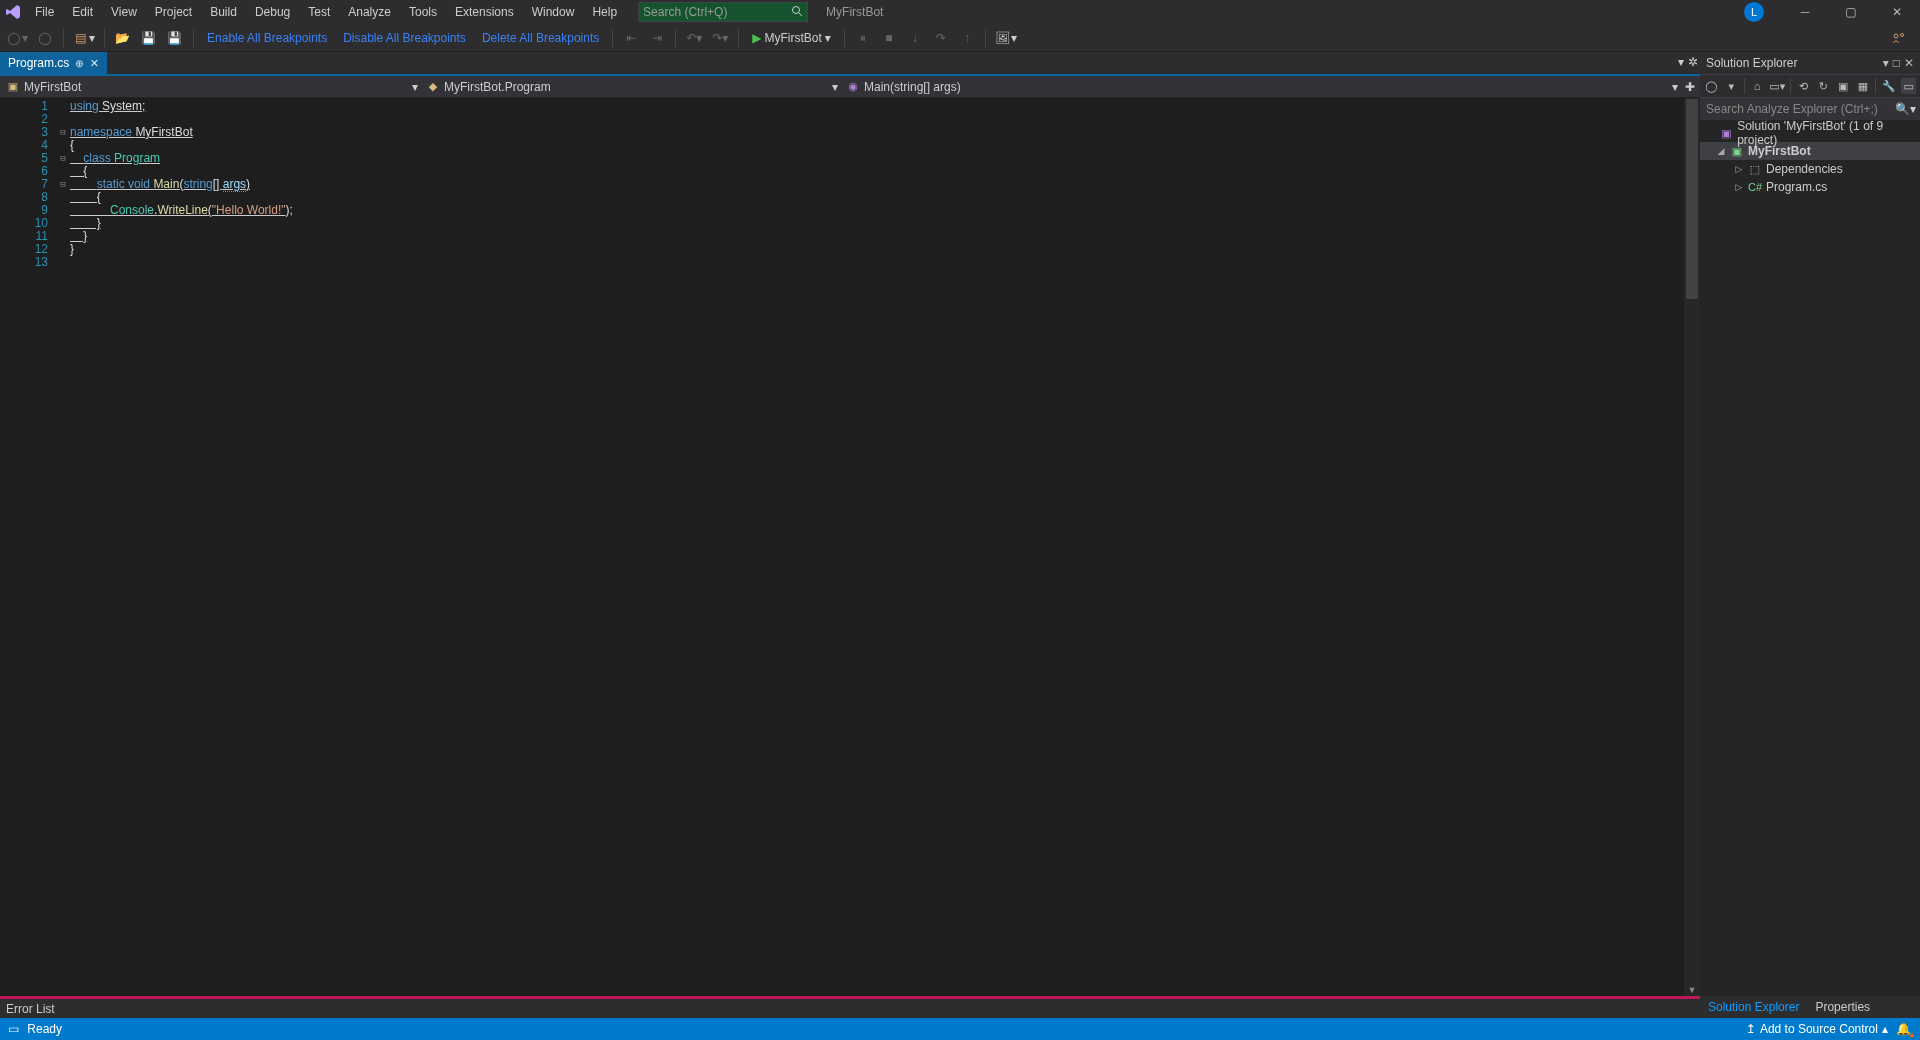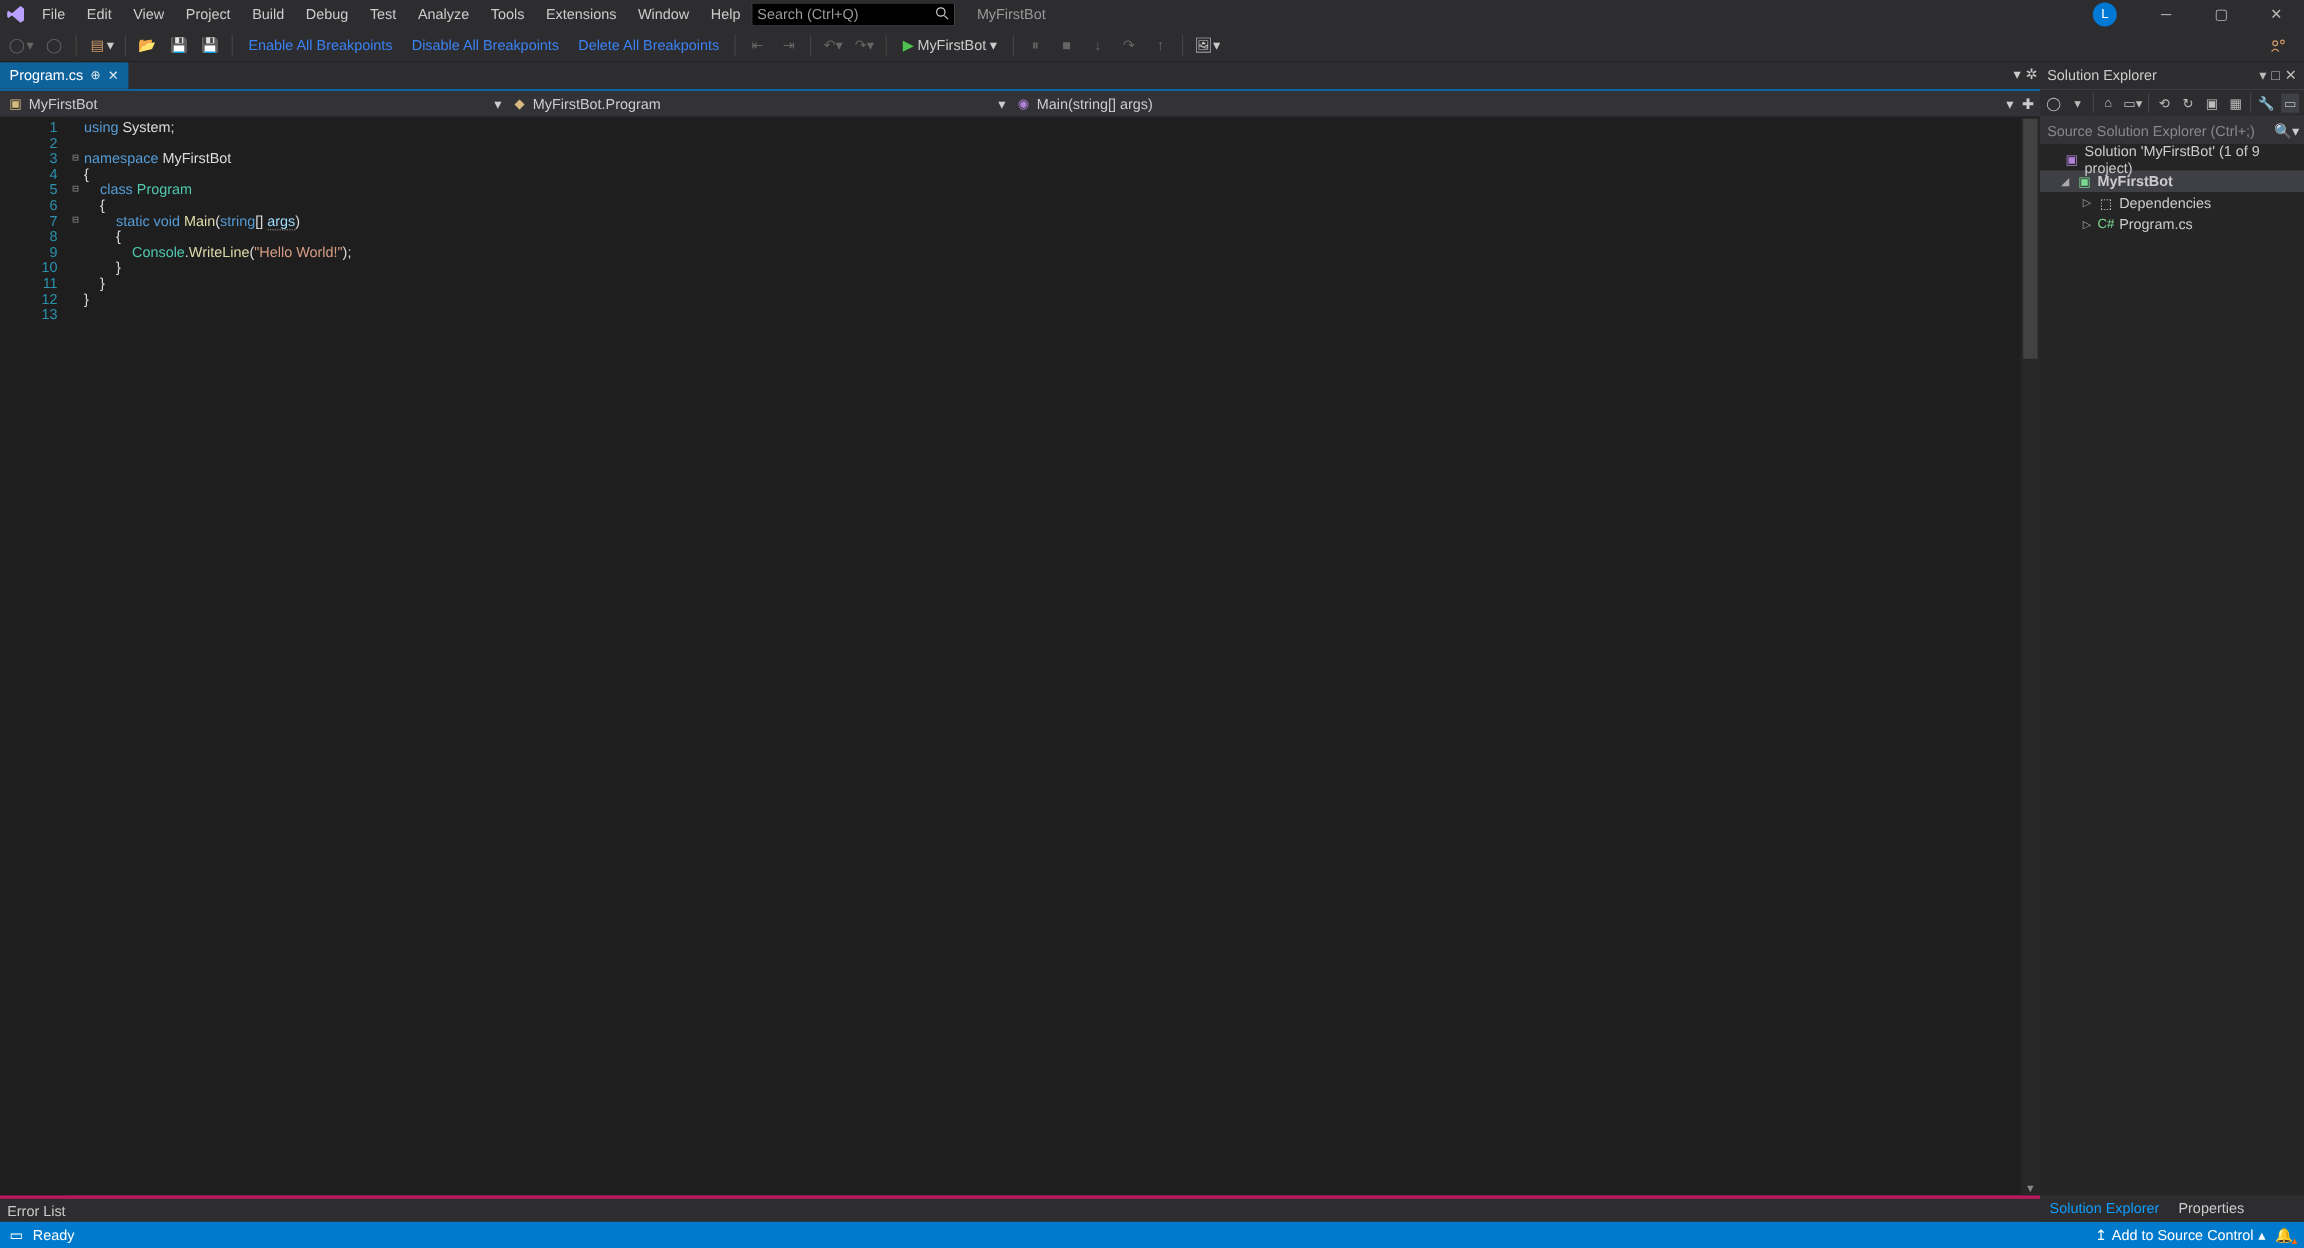--- a/index.html
+++ b/index.html
@@ -2,21 +2,21 @@
 <html><head>
 <meta charset="utf-8">
 <style>
 * { margin: 0; padding: 0; box-sizing: border-box; font-family: "Segoe UI", Tahoma, sans-serif; font-size: 12px; user-select: none; }
 html, body { width: 1920px; height: 1040px; background: #2d2d30; color: #ccc; overflow: hidden; }
 
 
 .menubar { display: flex; align-items: center; height: 24px; background: #2d2d30; }
 .vs-logo { width: 26px; height: 24px; display:flex; align-items:center; justify-content:center; color:#b4a0ff; font-weight:bold;}
 .menubar .menu-item { padding: 0 9px; height:24px; display:flex; align-items:center; color:#ccc; cursor:default; }
-.search-box { margin-left: 0; width: 170px; height: 20px; background:#000000; border:1px solid #434346; display:flex; align-items:center; padding:0 4px; color:#999; position:relative;}
+.search-box { margin-left: 12px; width: 170px; height: 20px; background:#14532d; border:1px solid #434346; display:flex; align-items:center; padding:0 4px; color:#999; position:relative;}
 .search-box .sicon { position:absolute; right:4px; top:2px; color:#ccc;}
 .app-title { margin-left: 18px; color:#999; }
 .win-controls { margin-left:auto; display:flex; align-items:center; gap:0; }
 .avatar { width:20px; height:20px; border-radius:50%; background:#0078d4; color:#fff; display:flex; align-items:center; justify-content:center; font-size:11px; margin-right:18px;}
 .win-btn { width:46px; height:24px; display:flex; align-items:center; justify-content:center; color:#bbb; }
 
 
 .toolbar { display:flex; align-items:center; height:28px; background:#2d2d30; border-bottom:1px solid #222; padding:0 4px; gap:4px;}
 .tbtn { height:22px; min-width:22px; display:flex; align-items:center; justify-content:center; color:#ccc; padding:0 2px; }
 .tbtn.disabled { color:#666; }
@@ -47,21 +47,21 @@
 .nav-plus { width:20px; color:#ccc; display:flex; justify-content:center;}
 .ficon { width:14px; height:14px; display:inline-flex; align-items:center; justify-content:center; font-size:11px;}
 .csharp-ic { color:#d7ba7d; }
 .class-ic { color:#d7ba7d; }
 .method-ic { color:#b180d7; }
 .editor-pane { flex:1; background:#1e1e1e; display:flex; position:relative; }
 .gutter { width:56px; background:#1e1e1e; color:#2b91af; text-align:right; padding-top:2px; font-family:Consolas,monospace; font-size:12px; }
 .gutter div { height:13px; padding-right:8px; line-height:13px; color:#2b91af;}
 .fold-col { width:14px; padding-top:2px;}
 .fold-col div { height:13px; color:#888; text-align:center; font-family:Consolas,monospace; font-size:9px; line-height:13px; }
-.code { flex:1; font-family:Consolas,monospace; font-size:12px; padding-top:2px; white-space:pre; }
+.code { flex:1; font-family:Consolas,monospace; font-size:12px; padding-top:2px; white-space:pre;text-decoration:underline; }
 .code .line { height:13px; line-height:13px; }
 .kw { color:#569cd6; }
 .cls { color:#4ec9b0; }
 .str { color:#d69d85; }
 .fn { color:#dcdcaa; }
 .plain { color:#dcdcdc; }
 .dimparam { color:#9cdcfe; border-bottom:1px dotted #888; }
 .vscroll { width:16px; background:#272727; position:relative;}
 .vscroll .thumb { position:absolute; top:1px; left:2px; width:12px; height:200px; background:#424242;}
 .vscroll .arrow { position:absolute; left:2px; width:12px; height:12px; color:#888; font-size:9px; display:flex; align-items:center; justify-content:center;}
@@ -300,21 +300,21 @@
       <span class="sep"></span>
       <span class="ti">⟲</span>
       <span class="ti">↻</span>
       <span class="ti">▣</span>
       <span class="ti">▦</span>
       <span class="sep"></span>
       <span class="ti">🔧</span>
       <span class="ti" style="background:#3f3f46">▭</span>
     </div>
     <div class="sx-search">
-      <span>Source Solution Explorer (Ctrl+;)</span>
+      <span>Search Analyze Explorer (Ctrl+;)</span>
       <span class="sicon">🔍▾</span>
     </div>
     <div class="sx-tree">
       <div class="tree-row">
         <span class="exp"></span>
         <span class="nic solution-ic">▣</span>
         <span>Solution 'MyFirstBot' (1 of 9 project)</span>
       </div>
       <div class="tree-row sel" style="padding-left:16px;">
         <span class="exp">◢</span>

